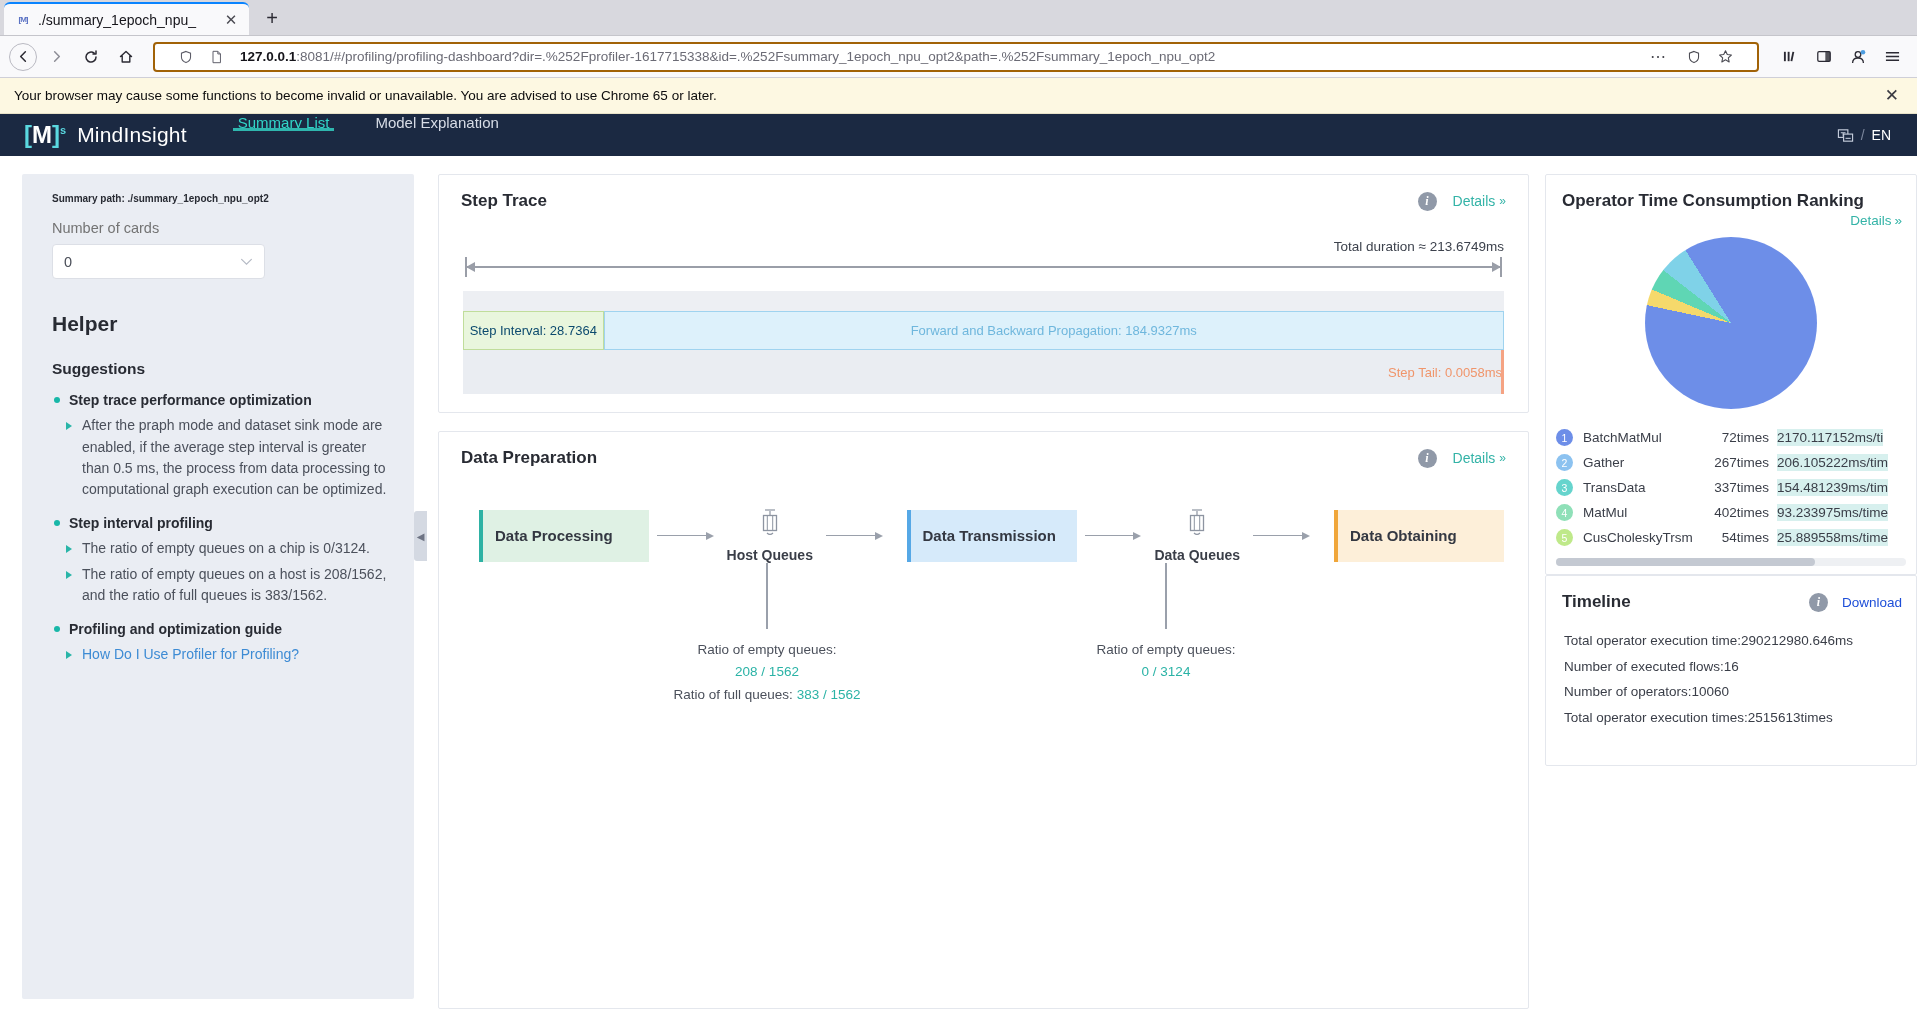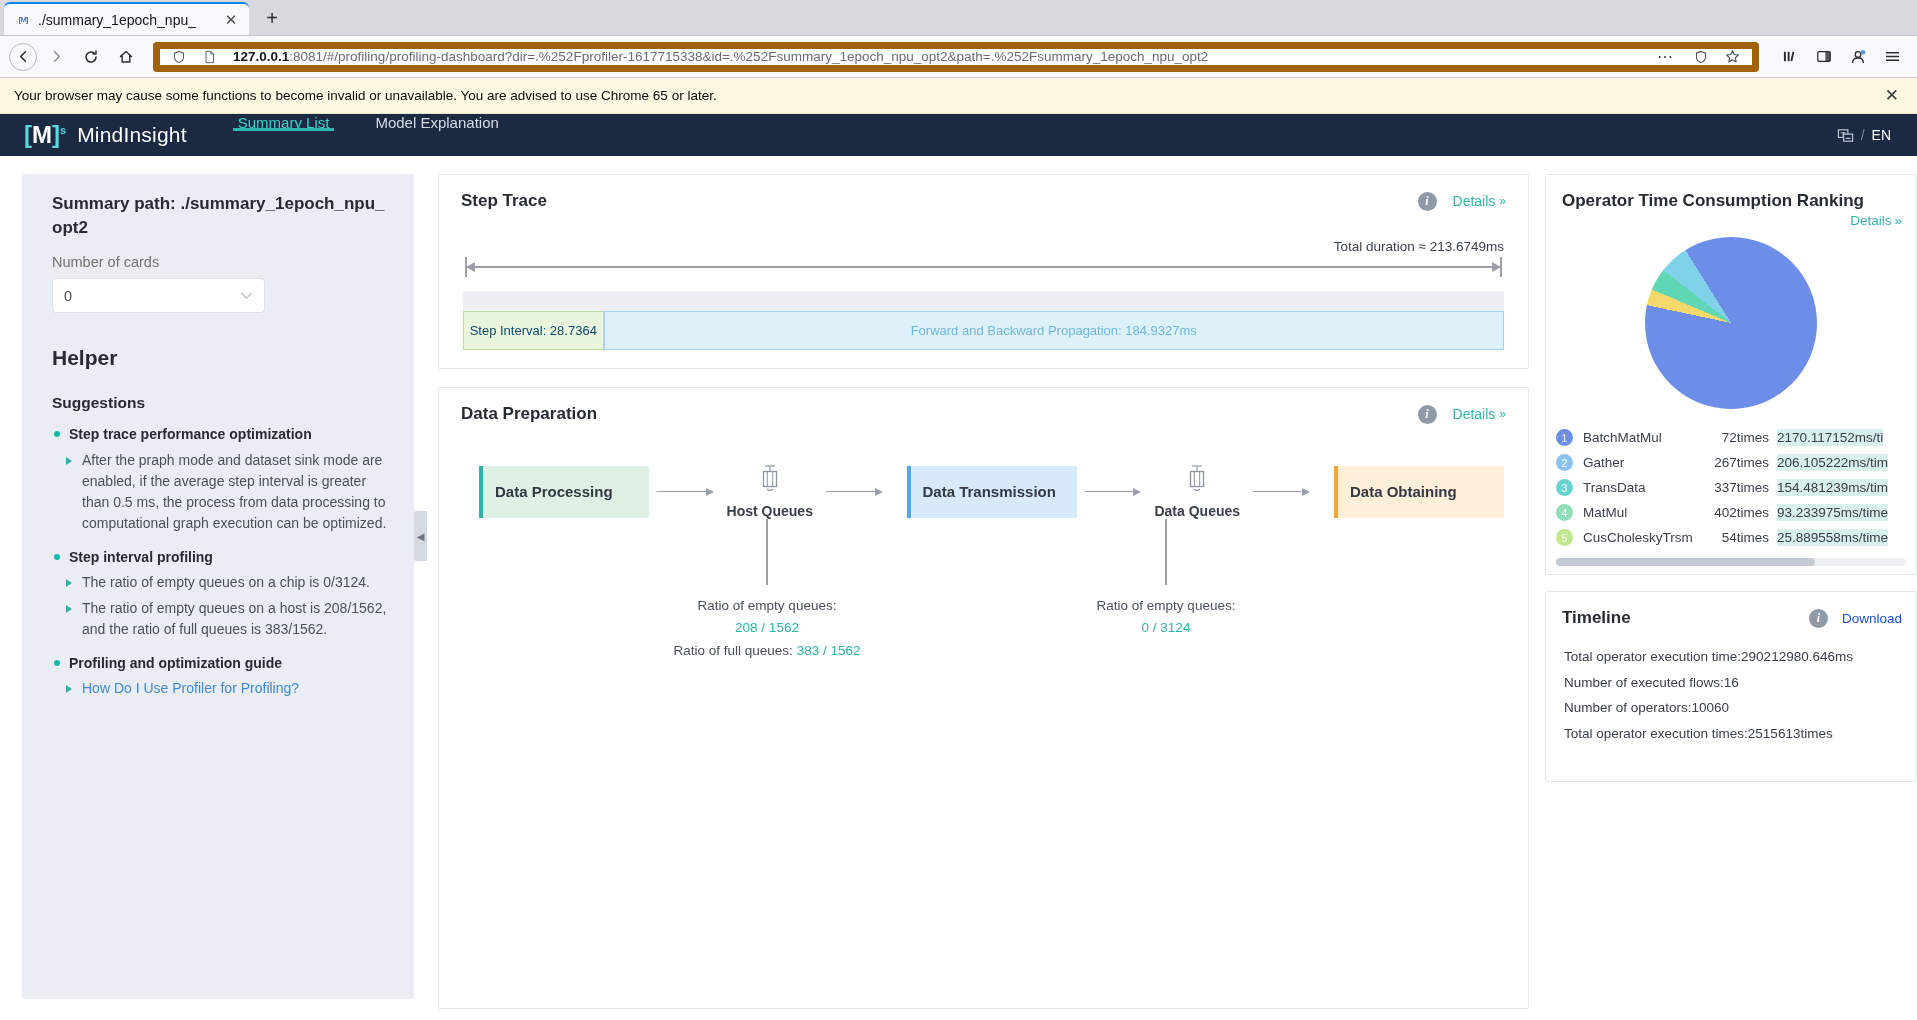--- a/index.html
+++ b/index.html
@@ -53,22 +53,22 @@
   }
   .navbtn {
     width: 32px; height: 32px; border-radius: 4px;
     display: flex; align-items: center; justify-content: center;
     color: #2b2a33;
   }
   .navbtn.back { border: 1px solid #b9b9c2; border-radius: 50%; width: 28px; height: 28px; }
   .navbtn svg { display: block; }
   .urlbar {
     flex: 1; height: 30px; margin: 0 8px;
-    background: #ffffff; border: 7px solid #a16207; border-radius: 4px;
-    display: flex; align-items: center; padding: 0 12px; gap: 17px;
+    background: #ffffff; border: 2px solid #a16207; border-radius: 4px;
+    display: flex; align-items: center; padding: 0 24px; gap: 17px;
   }
   .url-shield { color: #5b5b66; display: flex; align-items: center; }
   .url-page   { color: #5b5b66; display: flex; align-items: center; }
   .url-text {
     flex: 1; font-size: 13.5px; color: #6b6b75;
     white-space: nowrap; overflow: hidden;
     font-family: "Liberation Sans", sans-serif;
   }
   .url-text b { color: #15141a; font-weight: 700; }
   .url-dots { color: #4a4a52; font-size: 16px; letter-spacing: 1px; padding: 0 3px; }
@@ -123,21 +123,21 @@
   }
 
   
   .sidebar {
     width: 392px; flex: 0 0 392px; margin-left: 22px;
     background: #eaedf3; border-radius: 2px;
     padding: 18px 27px 0 30px; overflow: hidden;
     height: calc(100% - 10px);
   }
   .summary-path {
-    font-size: 17px; font-weight: 700; color: #282b33;
+    font-size: 10px; font-weight: 700; color: #282b33;
     line-height: 1.42; word-break: break-all; margin-bottom: 14px;
   }
   .field-label { font-size: 14.5px; color: #737373; margin-bottom: 8px; }
   .select-box {
     width: 213px; height: 35px; background: #ffffff;
     border: 1px solid #dcdfe6; border-radius: 4px;
     display: flex; align-items: center; padding: 0 11px;
     font-size: 14.5px; color: #4a4e58;
   }
   .select-box .val { flex: 1; }
@@ -299,21 +299,21 @@
   .ratios { position: relative; height: 60px; }
   .ratio-block {
     position: absolute; text-align: center; font-size: 13.5px; color: #4b505b;
     line-height: 1.65; transform: translateX(-50%); white-space: nowrap;
   }
   .ratio-block .num { color: #2bb3a6; }
 
   
   .rightcol {
     width: 372px; flex: 0 0 372px; margin-right: 0;
-    display: flex; flex-direction: column; gap: 16px;
+    display: flex; flex-direction: column; 
     overflow: hidden;
   }
   .rcard {
     background: #ffffff; border: 1px solid #e4e7ed; border-radius: 2px;
     padding: 16px 0 0 0; position: relative;
   }
   .rcard-title {
     font-size: 17px; font-weight: 700; color: #282b33; padding: 0 16px;
   }
   .rcard-details {
@@ -540,20 +540,24 @@
             <span class="arrow-r"></span>
           </div>
         </div>
 
         <div class="trace-stack">
           <div class="trace-rowtop"></div>
           <div class="trace-row">
             <div class="trace-seg seg-interval">Step Interval: 28.7364</div>
             <div class="trace-seg seg-fbp">Forward and Backward Propagation: 184.9327ms</div>
           </div>
+          <div class="trace-row2">
+            <span class="seg-tail">Step Tail: 0.0058ms</span>
+            <span class="tail-bar"></span>
+          </div>
         </div>
       </div>
     </div>
 
     <div class="card" style="flex:1">
       <div class="card-head">
         <div class="card-title">Data Preparation</div>
         <div class="card-head-right">
           <div class="info-icon">i</div>
           <div class="details-link">

